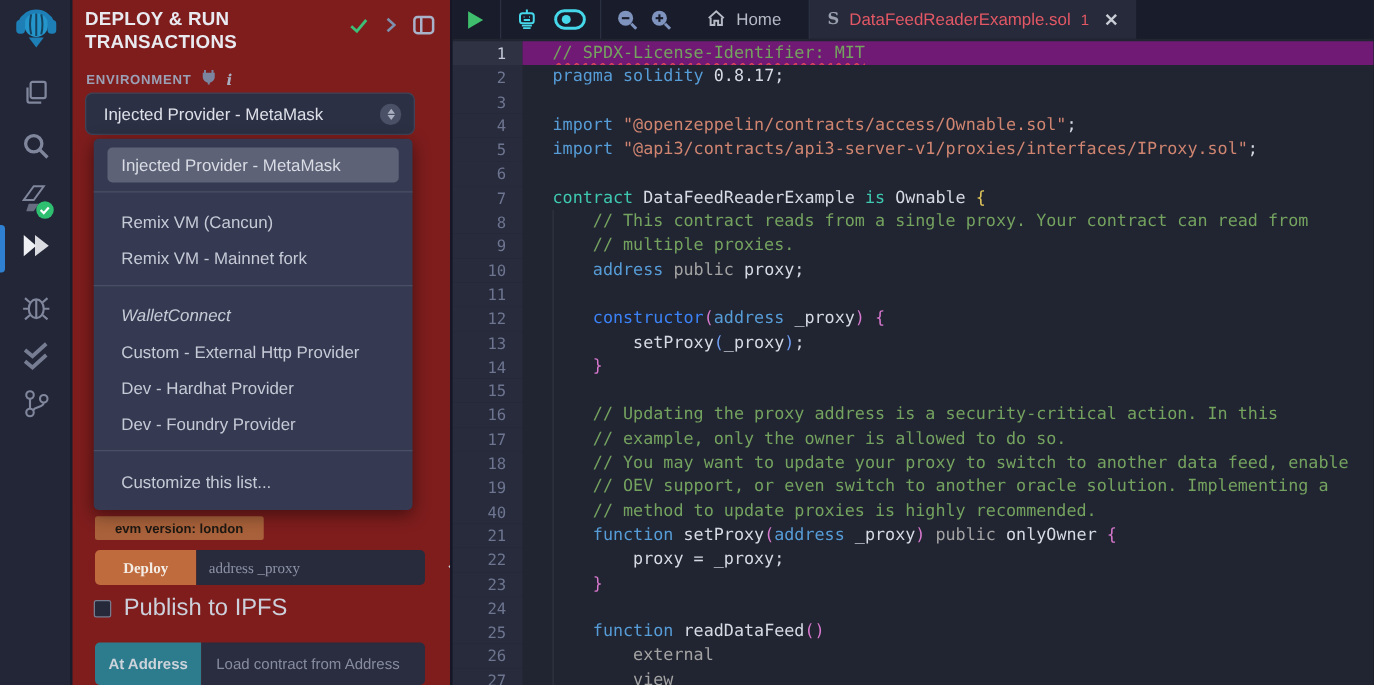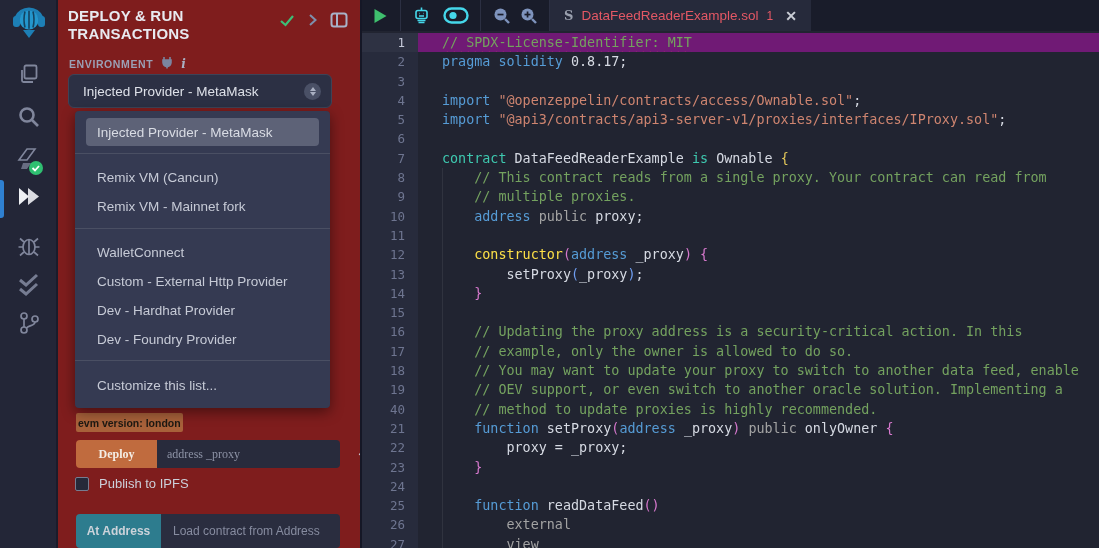--- a/index.html
+++ b/index.html
@@ -38,33 +38,33 @@
 
   #dropdown { position:absolute; left:17px; top:111px; width:255px; height:297px;
            background:#353a52; border-radius:4px; box-shadow:0 4px 14px rgba(0,0,0,.45); z-index:5; }
   .dd-item { position:absolute; left:11px; width:233px; height:28px; display:flex; align-items:center;
            padding-left:11px; font-size:13.5px; color:#c6cad6; border-radius:4px; }
   .dd-item.selected { background:#5d6277; color:#d9dce4; }
   .dd-div { position:absolute; left:0; width:255px; height:1px; background:#4a4f63; }
 
   #evm-badge { position:absolute; left:18px; top:413px; height:19px;
            background:#a8613a; border-radius:2px; display:flex; align-items:center;
-           padding:0 2px; font-size:10.5px; font-weight:bold; color:#1d1812; }
+           padding:0 16px; font-size:10.5px; font-weight:bold; color:#1d1812; }
 
   #deploy-row { position:absolute; left:18px; top:440px; width:264px; height:28px; display:flex;font-family:Liberation Serif, serif; }
   #deploy-btn { width:81px; height:28px; background:#c06b3e; border:none; border-radius:4px 0 0 4px;
            color:#f4ede5; font-size:12px; font-weight:bold; font-family:inherit; }
   #deploy-input { flex:1; height:28px; background:#282b3c; border:none; padding:0 10px;
            font-size:12px; color:#dfe2ea; font-family:inherit; border-radius:0 4px 4px 0; }
   #deploy-input::placeholder { color:#8d93a6; }
   #deploy-caret { position:absolute; left:300px; top:447px; }
 
   #publish-row { position:absolute; left:17px; top:476px; display:flex; align-items:center; gap:10px; }
   #publish-check { width:14px; height:14px; border:1px solid #767c90; border-radius:2px; background:#262939; }
-  #publish-label { font-size:13px; color:#ccd0da; }
+  #publish-label { font-size:19px; color:#ccd0da; }
 
   #ataddr-row { position:absolute; left:18px; top:514px; width:264px; height:34px; display:flex; }
   #ataddr-btn { width:100px; background:#2d7c8e; border:none; border-radius:4px 0 0 4px;
            color:#ccd3da; font-size:12px; font-weight:bold; font-family:inherit; }
   #ataddr-input { flex:1; background:#2a2d3f; border:none; padding:0 12px; font-size:12px;
            color:#dfe2ea; font-family:inherit; border-radius:0 4px 4px 0; }
   #ataddr-input::placeholder { color:#878ca0; }
 
   
   #editor { position:absolute; left:360px; top:0; width:739px; height:548px;
@@ -91,21 +91,21 @@
   .lc  { flex:1; white-space:pre; padding-left:24px; overflow:hidden; }
   .row.cur .ln { background:#2e3243; color:#c3c8d7; }
   .row.cur .lc { background:#701a75; }
   #indent-guide { position:absolute; left:80px; top:137px; width:1px; height:380px;
          background:rgba(255,255,255,0.07); }
 
   .tok-comment { color:#74a25f; }
   .tok-kw      { color:#569cd6; }
   .tok-teal    { color:#3ec9b0; }
   .tok-green   { color:#a3a3a3; }
-  .tok-pink    { color:#fde047;text-align:center; }
+  .tok-pink    { color:#3b82f6;text-align:center; }
   .tok-str     { color:#cf8570; }
   .tok-plain   { color:#d6dae3; }
   .tok-b1      { color:#e2c75a; }
   .tok-b2      { color:#d678cd; }
   .tok-b3      { color:#6f9ef2; }
   .tok-sq      { text-decoration:underline wavy #e0455a 1px; text-underline-offset:3.5px; }
 </style>
 </head>
 <body>
 
@@ -211,21 +211,21 @@
           <i class="down"></i>
         </span>
     </div>
 
     <div id="dropdown">
         <div class="dd-item selected" style="top: 7px;">Injected Provider - MetaMask</div>
         <div class="dd-div" style="top: 42px;"></div>
         <div class="dd-item" style="top: 52px;">Remix VM (Cancun)</div>
         <div class="dd-item" style="top: 81px;">Remix VM - Mainnet fork</div>
         <div class="dd-div" style="top: 117px;"></div>
-        <div class="dd-item" style="top: 127px;">WalletConnect</div>
+        <div class="dd-item" style="top: 127px; font-style: italic;">WalletConnect</div>
         <div class="dd-item" style="top: 156px;">Custom - External Http Provider</div>
         <div class="dd-item" style="top: 214px;">Dev - Foundry Provider</div>
         <div class="dd-item" style="top: 185px;">Dev - Hardhat Provider</div>
         <div class="dd-div" style="top: 249px;"></div>
         <div class="dd-item" style="top: 260px;">Customize this list...</div>
       </div>
 
     <div id="evm-badge">evm version: london</div>
 
     <div id="deploy-row">
@@ -279,20 +279,29 @@
           </svg>
       </span>
       <span class="tbtn" style="margin:0 8px 0 5px">
         <svg width="17" height="17" viewBox="0 0 17 17">
             <circle cx="7.5" cy="7.5" r="6" fill="#7e93bd"></circle>
             <rect x="4.5" y="6.7" width="6" height="1.7" fill="#191c2a"></rect>
             <rect x="6.7" y="4.5" width="1.7" height="6" fill="#191c2a"></rect>
             <path d="M12 12 L16 16" stroke="#7e93bd" stroke-width="2.4"></path>
           </svg>
       </span>
+      <div id="tab-home">
+        <span>
+          <svg width="16" height="15" viewBox="0 0 16 15" fill="none" stroke="#b6bac6" stroke-width="1.6">
+            <path d="M2 7.5 L8 2 L14 7.5"></path>
+              <path d="M3.5 7 V13 H6.5 V9.5 H9.5 V13 H12.5 V7"></path>
+          </svg>
+        </span>
+        <span>Home</span>
+      </div>
       <div id="tab-active">
         <span id="sol-glyph">S</span>
         <span id="tab-file">DataFeedReaderExample.sol</span>
         <span id="tab-badge">1</span>
         <span id="tab-close">✕</span>
       </div>
     </div>
 
     <div id="code">
       <div id="code-inner">

